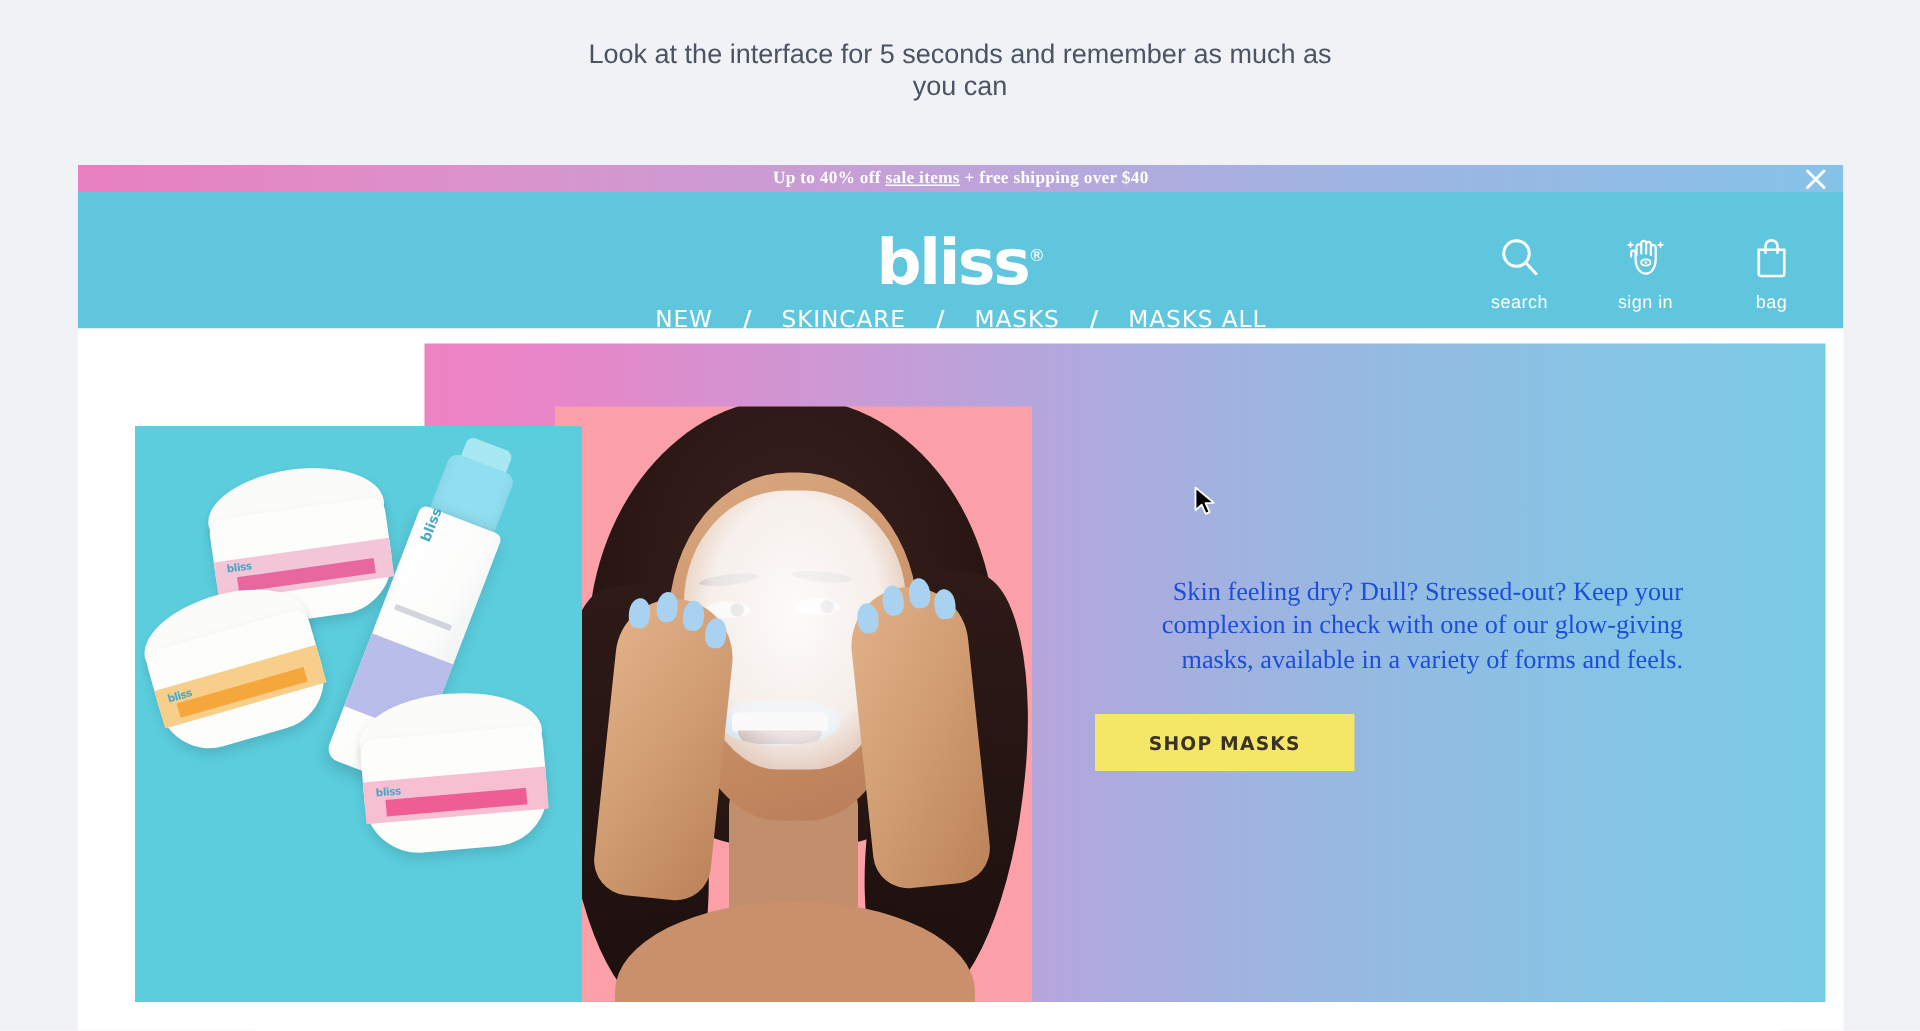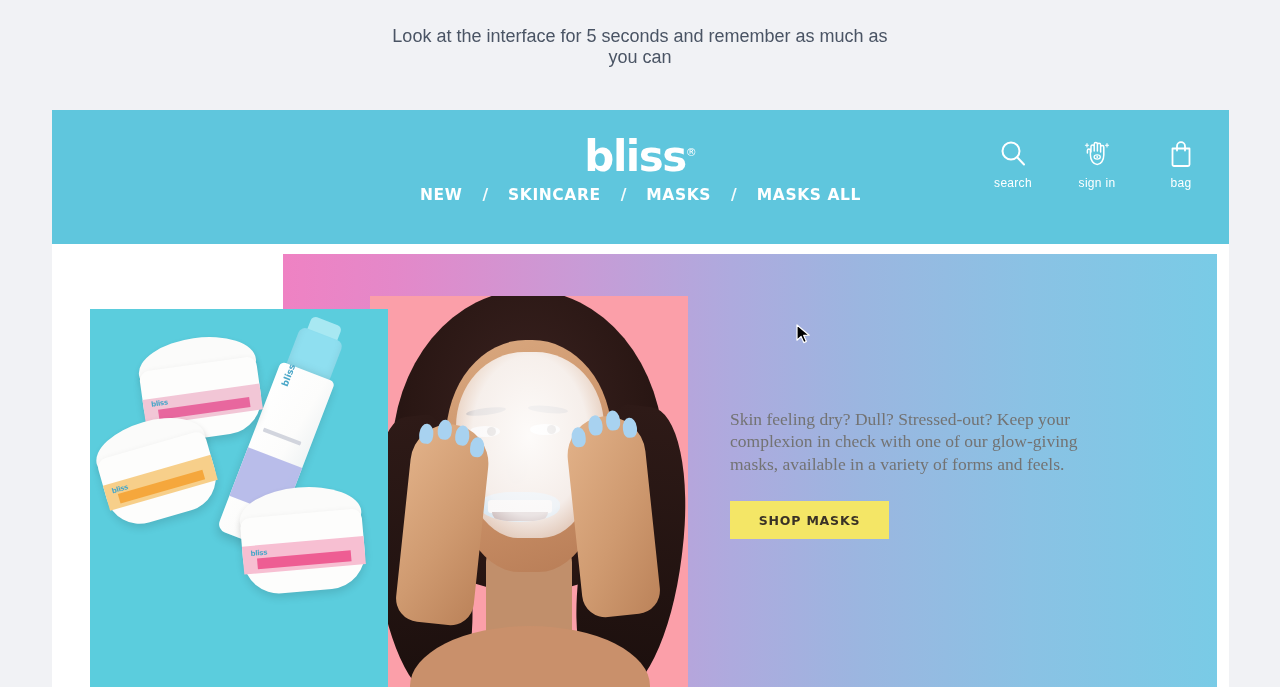--- a/index.html
+++ b/index.html
@@ -52,21 +52,21 @@
     transform:translateY(-50%);
     width:18px; height:18px;
     display:flex; align-items:center; justify-content:center;
     cursor:pointer;
   }
   .promo-close svg{ display:block; }
 
   
   .header{
     position:relative;
-    height:134px;
+    height:91px;
     background:#5fc6dd;
   }
   .logo-wrap{
     position:absolute; left:0; right:0; top:22px;
     text-align:center;
   }
   .logo{
     display:inline-block;
     font-family:"DejaVu Sans", sans-serif;
     font-size:42px;
@@ -83,21 +83,21 @@
     font-weight:normal;
   }
   .mainnav{
     position:absolute; left:0; right:0; top:76px;
     display:flex; align-items:center; justify-content:center;
     gap:0;
   }
   .mainnav .navlink{
     font-family:"DejaVu Sans", sans-serif;
     font-size:15.5px;
-    font-weight:bold;
+    font-weight:normal;
     color:#ffffff;
     letter-spacing:.6px;
     text-decoration:none;
     cursor:pointer;
     padding:0 2px;
   }
   .mainnav .sep{
     font-family:"DejaVu Sans", sans-serif;
     font-size:15.5px;
     font-weight:bold;
@@ -234,26 +234,27 @@
     font-weight:normal;
     color:#f4e37c;
     letter-spacing:.2px;
     white-space:nowrap;
   }
   .hero-sub{
     margin-top:14px;
     font-family:"Liberation Serif", serif;
     font-size:17.5px;
     line-height:22.4px;
-    color:#737373;
+    color:#1d4ed8;
     width:392px;
+    text-align:right;
   }
   .hero-cta{
     margin-top:26px;
-    width:159px; height:38px;
+    width:173px; height:38px;
     background:#f4e666;
     display:flex; align-items:center; justify-content:center;
     cursor:pointer;
     border:none;
   }
   .hero-cta span{
     font-family:"DejaVu Sans", sans-serif;
     font-size:12.5px;
     font-weight:bold;
     color:#3a3226;
@@ -389,20 +390,30 @@
 
 <div class="task-prompt">
   <span class="pl">
     <span>Look at the interface for 5 seconds and remember as much as</span>
     <span>you can</span>
   </span>
 </div>
 
 <div class="page">
 
+  <div class="promo">
+    <div class="promo-text">
+      <span>Up to 40% off </span><a href="#">sale items</a><span> + free shipping over $40</span>
+    </div>
+    <div class="promo-close">
+      <svg width="15" height="15" viewBox="0 0 15 15" aria-hidden="true">
+        <path d="M2 2 L13 13 M13 2 L2 13" stroke="#ffffff" stroke-width="2" stroke-linecap="round" fill="none"></path>
+      </svg>
+    </div>
+  </div>
 
   <div class="header">
 
     <div class="logo-wrap">
       <span class="logo"><span>bliss</span><span class="reg">®</span></span>
     </div>
 
     <nav class="mainnav">
       <a class="navlink" href="#">NEW</a>
       <span class="sep">/</span>

